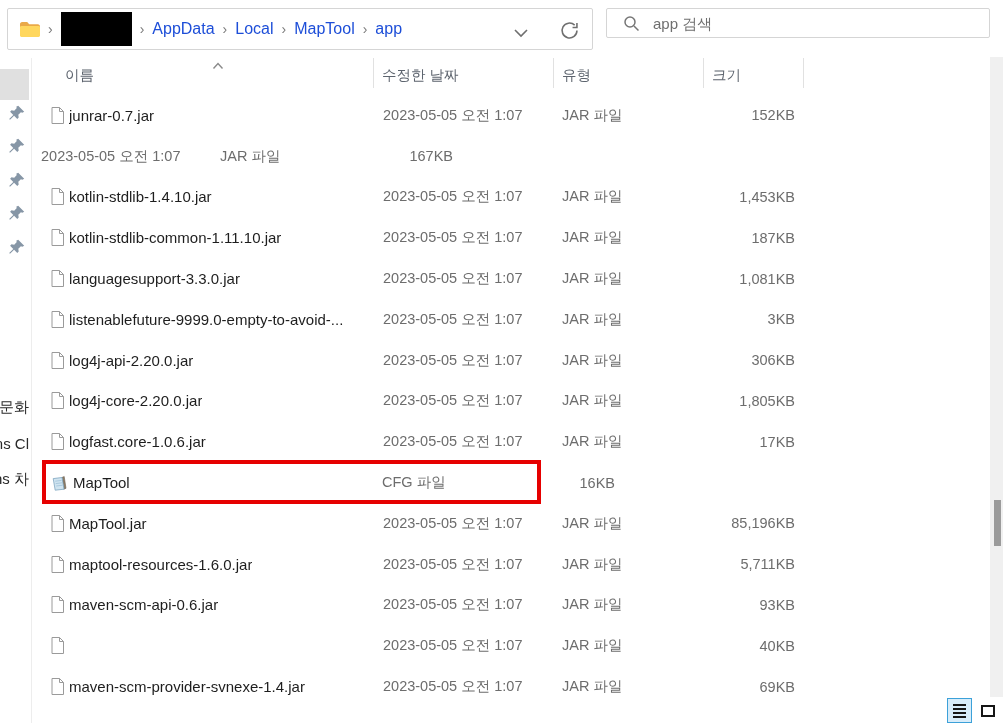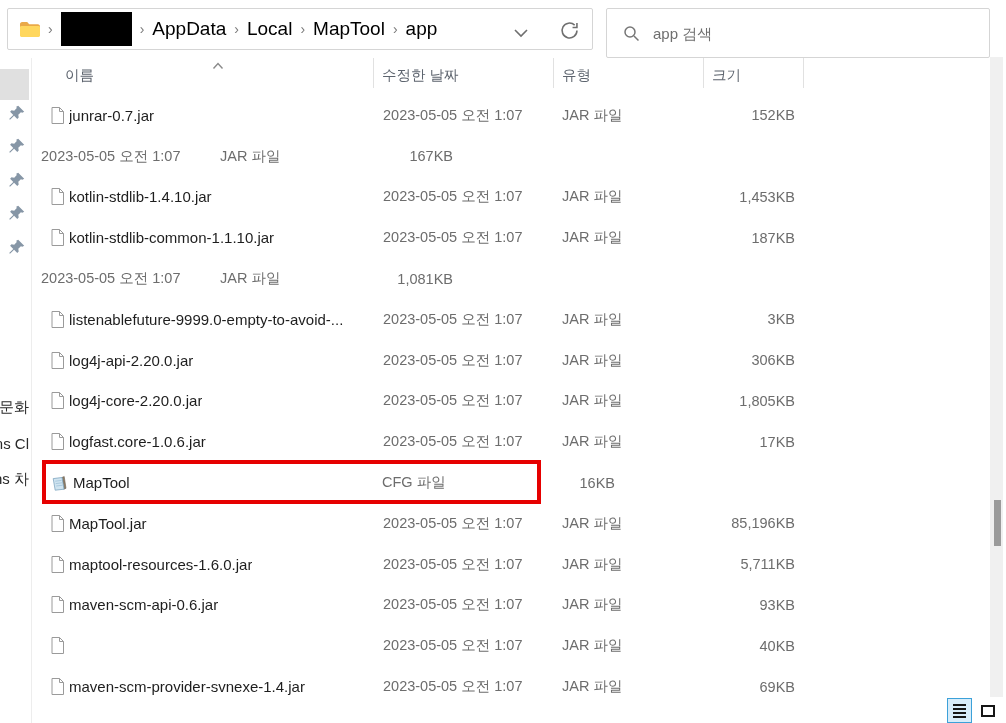--- a/index.html
+++ b/index.html
@@ -8,28 +8,28 @@
     position:relative; width:1006px; height:723px; background:#fff; overflow:hidden;
     font-family:"Liberation Sans","DejaVu Sans",sans-serif; color:#1e1e1e;
   }
 
   
   .addrbar {
     position:absolute; left:7px; top:8px; width:586px; height:42px;
     border:1px solid #d5d5d5; border-radius:2px; background:#fff;
     display:flex; align-items:center; padding-left:11px;
   }
-  .crumb { font-size:19px; color:#000000; white-space:nowrap; cursor:default; }
+  .crumb { font-size:16px; color:#1d4ed8; white-space:nowrap; cursor:default; }
   .crumb-sep { font-size:14px; color:#7a7a7a; padding:0 8px; }
   .redaction { width:71px; height:34px; background:#000; flex:0 0 auto; }
   .addr-chevron { position:absolute; left:505px; top:15px; }
   .addr-refresh { position:absolute; left:551px; top:11px; }
 
   .searchbar {
-    position:absolute; left:606px; top:8px; width:384px; height:50px;
+    position:absolute; left:606px; top:8px; width:384px; height:30px;
     border:1px solid #d5d5d5; border-radius:2px; background:#fff;
     display:flex; align-items:center; padding-left:16px;
   }
   .searchbar input {
     border:none; outline:none; font-family:inherit; font-size:15px;
     color:#3a3a3a; width:300px; margin-left:13px; background:transparent;
   }
   .searchbar input::placeholder { color:#6f6f6f; opacity:1; }
 
   
@@ -220,28 +220,38 @@
 
     <div class="row">
       <div class="cell c-name">
         <span class="fi">
           <svg width="13" height="17" viewBox="0 0 13 17">
               <path d="M1 .5h7.5L12.5 4.5V16.5H1z" fill="#fff" stroke="#9a9a9a"></path>
               <path d="M8.5 .5v4h4" fill="none" stroke="#9a9a9a"></path>
             </svg>
         </span>
 
-        <span class="fname">kotlin-stdlib-common-1.1.10.jar</span>
+        <span class="fname">kotlin-stdlib-common-1.11.10.jar</span>
       </div>
       <div class="cell c-date">2023-05-05 오전 1:07</div>
       <div class="cell c-type">JAR 파일</div>
       <div class="cell c-size">187KB</div>
     </div>
 
     <div class="row">
+      <div class="cell c-name">
+        <span class="fi">
+          <svg width="13" height="17" viewBox="0 0 13 17">
+              <path d="M1 .5h7.5L12.5 4.5V16.5H1z" fill="#fff" stroke="#9a9a9a"></path>
+              <path d="M8.5 .5v4h4" fill="none" stroke="#9a9a9a"></path>
+            </svg>
+        </span>
+
+        <span class="fname">languagesupport-3.3.0.jar</span>
+      </div>
       <div class="cell c-date">2023-05-05 오전 1:07</div>
       <div class="cell c-type">JAR 파일</div>
       <div class="cell c-size">1,081KB</div>
     </div>
 
     <div class="row">
       <div class="cell c-name">
         <span class="fi">
           <svg width="13" height="17" viewBox="0 0 13 17">
               <path d="M1 .5h7.5L12.5 4.5V16.5H1z" fill="#fff" stroke="#9a9a9a"></path>

